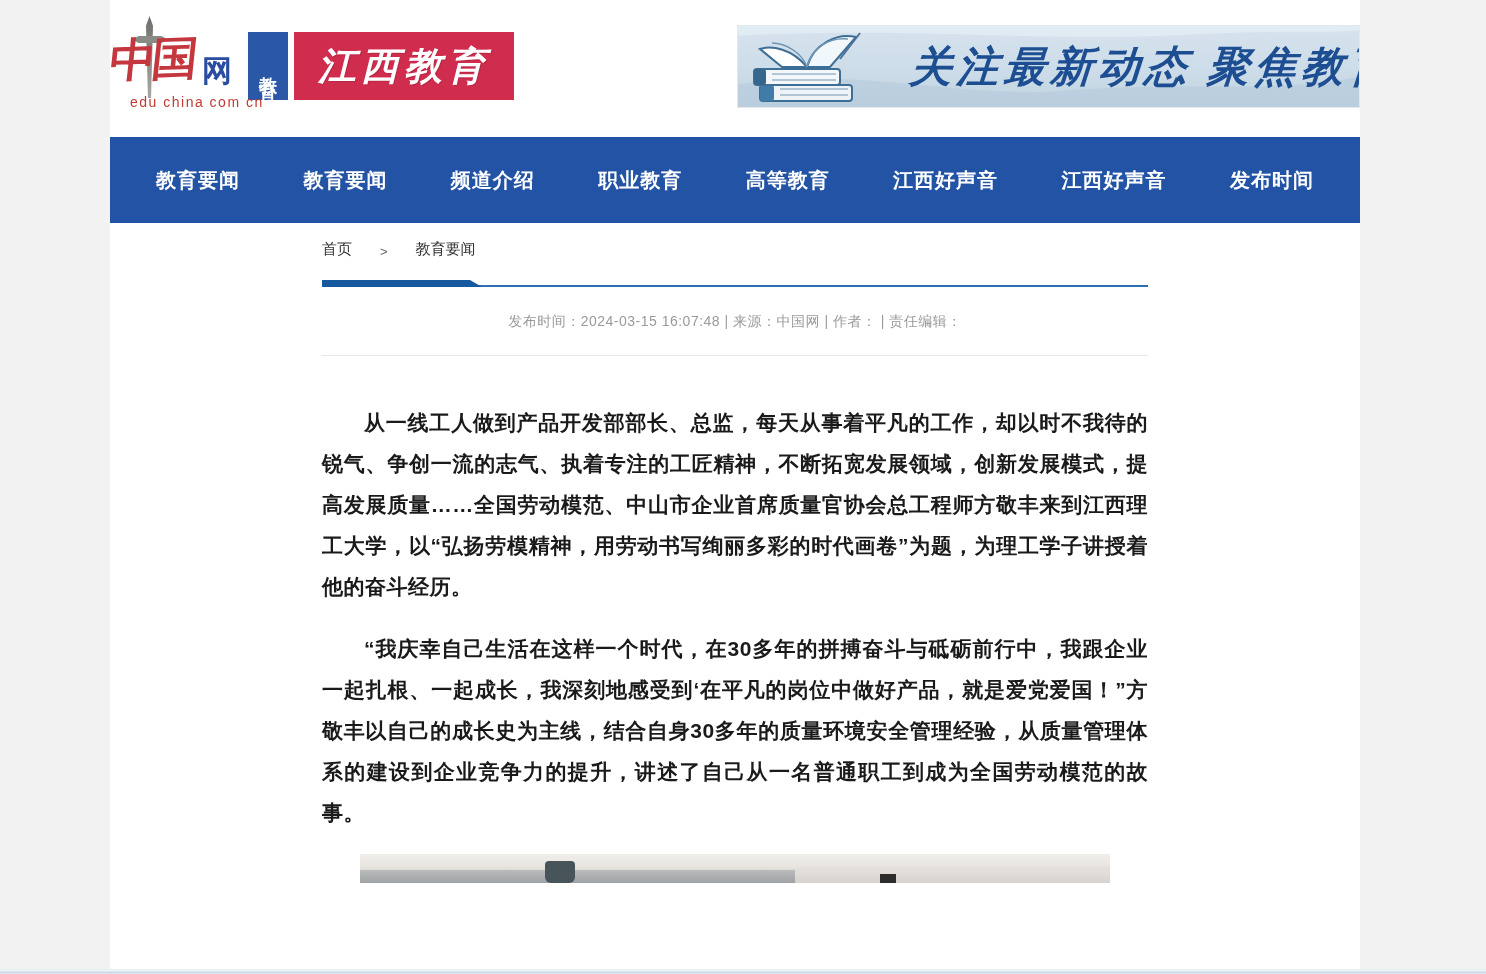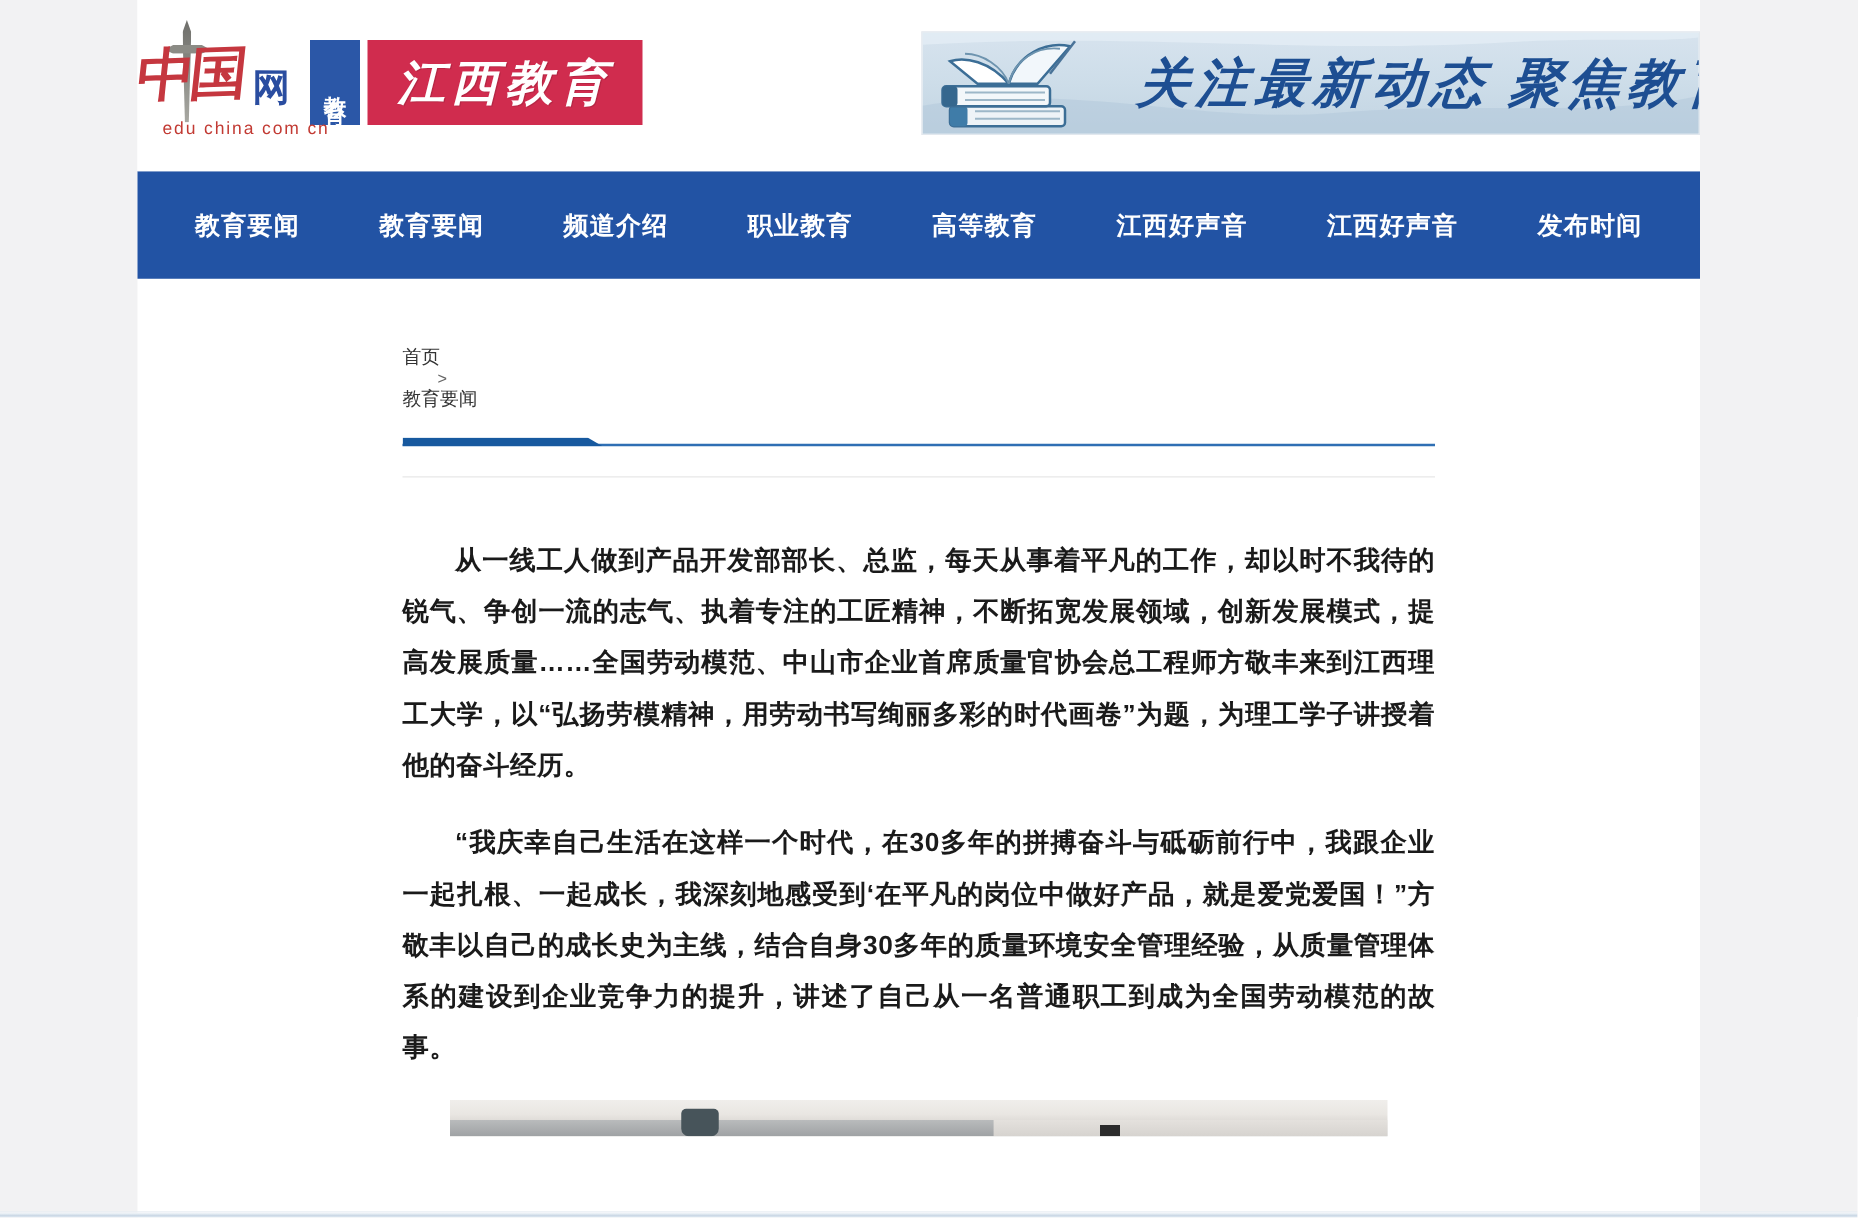--- a/index.html
+++ b/index.html
@@ -94,23 +94,23 @@
     justify-content: space-between;
   }
   .nav a {
     color: #ffffff; text-decoration: none;
     font-size: 20px; font-weight: 600; letter-spacing: 1px;
     cursor: pointer;
   }
   
   .content { padding: 0 212px; }
   .breadcrumb {
-    margin-top: 53px;
-    display: flex; align-items: flex-start;
-    font-size: 15px; color: #333; flex-direction: column;
+    margin-top: 17px;
+    display: flex; align-items: flex-end;
+    font-size: 15px; color: #333;
   }
   .breadcrumb .crumb { cursor: pointer; color: #333; text-decoration: none; }
   .breadcrumb .sep { margin: 0 28px; color: #666; font-size: 13px; }
   .rule { position: relative; margin-top: 21px; height: 7px; }
   .rule .thin {
     position: absolute; left: 0; right: 0; bottom: 0;
     height: 2px; background: #2f6fb4;
   }
   .rule .thick {
     position: absolute; left: 0; top: 0;
@@ -233,20 +233,21 @@
       <span class="sep">&gt;</span>
       <a href="#" class="crumb">教育要闻</a>
     </div>
 
     <div class="rule">
       <div class="thin"></div>
       <div class="thick"></div>
     </div>
 
 
+    <div class="meta">发布时间：2024-03-15 16:07:48 | 来源：中国网 | 作者： | 责任编辑：</div>
 
     <div class="divider"></div>
 
     <div class="body-text">
       <p>从一线工人做到产品开发部部长、总监，每天从事着平凡的工作，却以时不我待的锐气、争创一流的志气、执着专注的工匠精神，不断拓宽发展领域，创新发展模式，提高发展质量……全国劳动模范、中山市企业首席质量官协会总工程师方敬丰来到江西理工大学，以“弘扬劳模精神，用劳动书写绚丽多彩的时代画卷”为题，为理工学子讲授着他的奋斗经历。</p>
       <p>“我庆幸自己生活在这样一个时代，在30多年的拼搏奋斗与砥砺前行中，我跟企业一起扎根、一起成长，我深刻地感受到‘在平凡的岗位中做好产品，就是爱党爱国！”方敬丰以自己的成长史为主线，结合自身30多年的质量环境安全管理经验，从质量管理体系的建设到企业竞争力的提升，讲述了自己从一名普通职工到成为全国劳动模范的故事。</p>
     </div>
 
     <div class="photo">
       <div class="band-left"></div>

